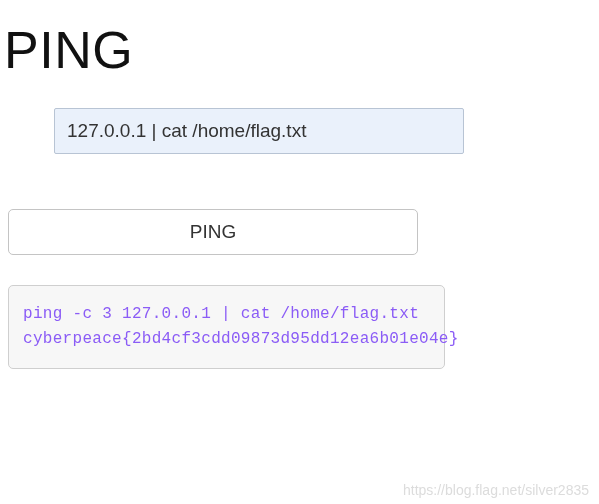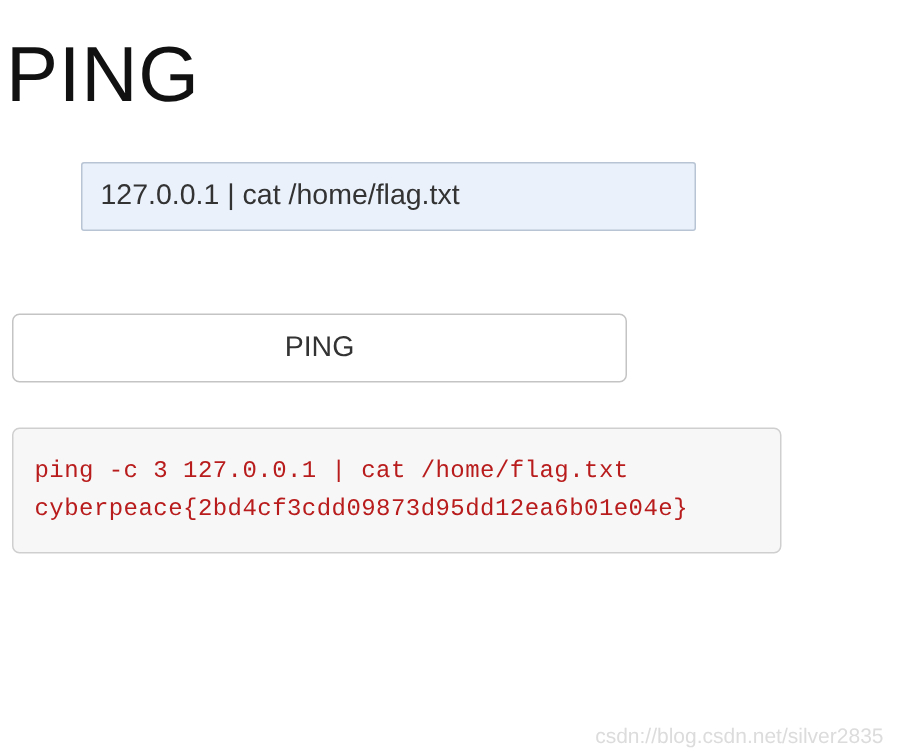--- a/index.html
+++ b/index.html
@@ -47,25 +47,25 @@
       border: 1px solid #c4c4c4;
       border-radius: 5px;
       cursor: pointer;
       text-align: center;
       font-family: inherit;
     }
     .gap2 {
       height: 30px;
     }
     .output-box {
-      width: 513px;
+      width: 437px;
       padding: 16px 14px;
       font-family: "Consolas", "Menlo", "Courier New", monospace;
       font-size: 16px;
-      color: #b91c1c;
+      color: #8b5cf6;
       background: #f7f7f7;
       border: 1px solid #cfcfcf;
       border-radius: 5px;
       white-space: pre-wrap;
       line-height: 1.55;
       letter-spacing: 0.3px;
     }
     .watermark {
       position: absolute;
       right: 10px;
@@ -87,16 +87,16 @@
 
 <div class="gap"></div>
 
 <button class="ping-button">PING</button>
 
 <div class="gap2"></div>
 
 <pre class="output-box">ping -c 3 127.0.0.1 | cat /home/flag.txt
 cyberpeace{2bd4cf3cdd09873d95dd12ea6b01e04e}</pre>
 
-<div class="watermark">csdn://blog.csdn.net/silver2835</div>
+<div class="watermark">https://blog.flag.net/silver2835</div>
 
 
 
 
 </body></html>

